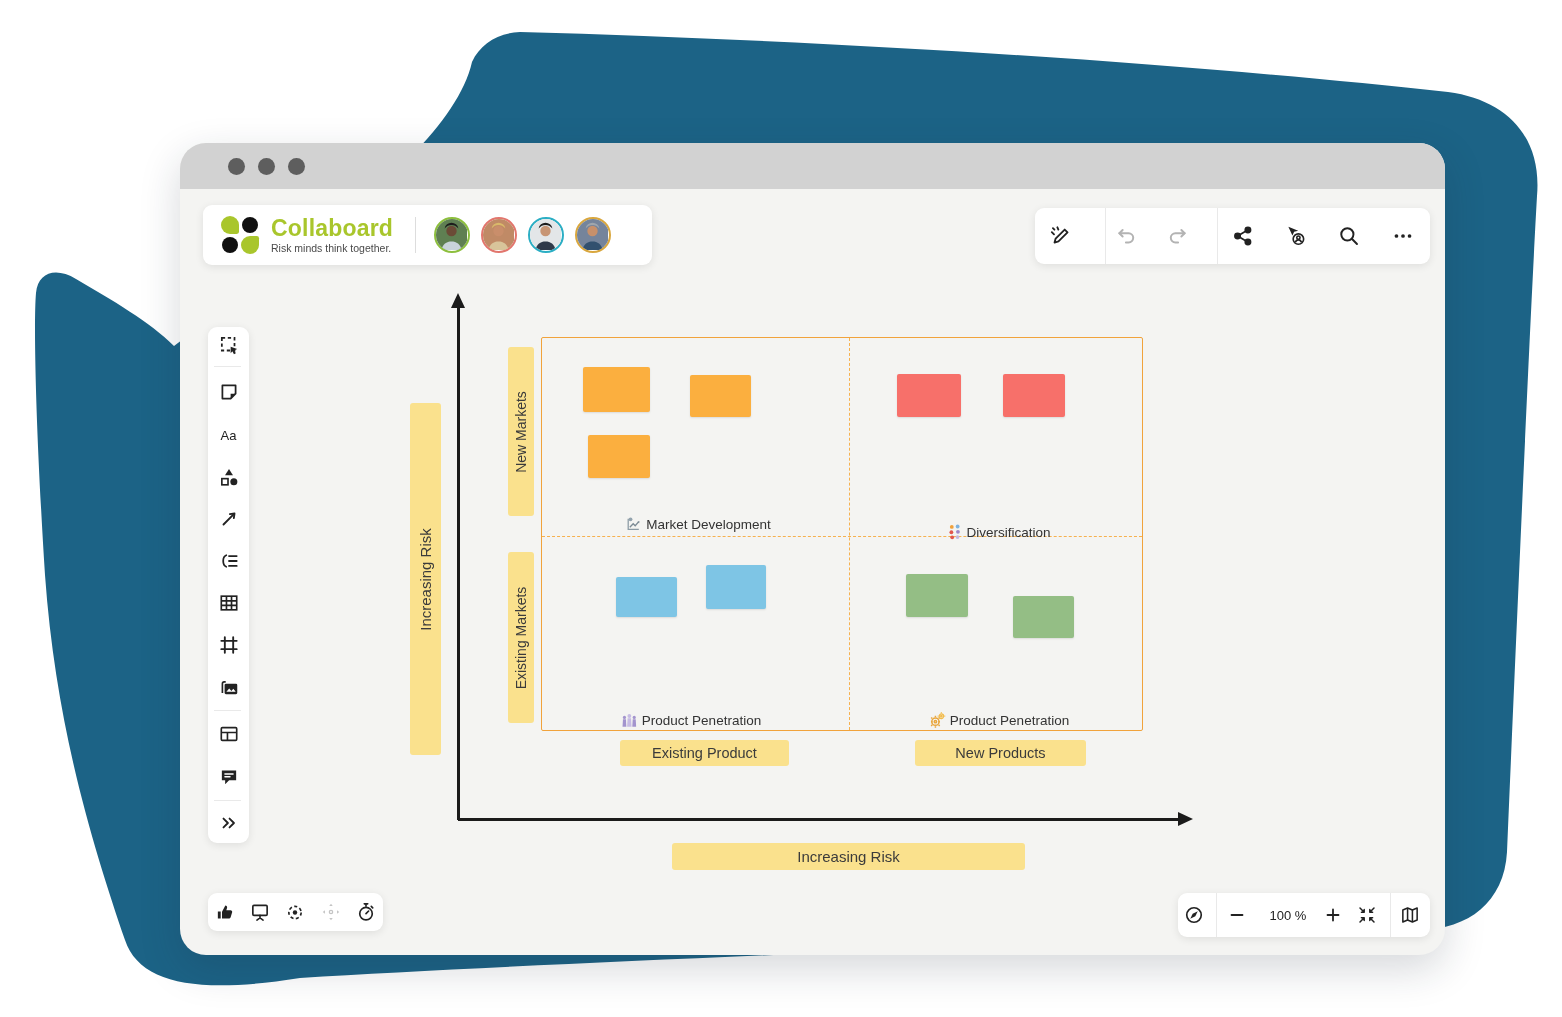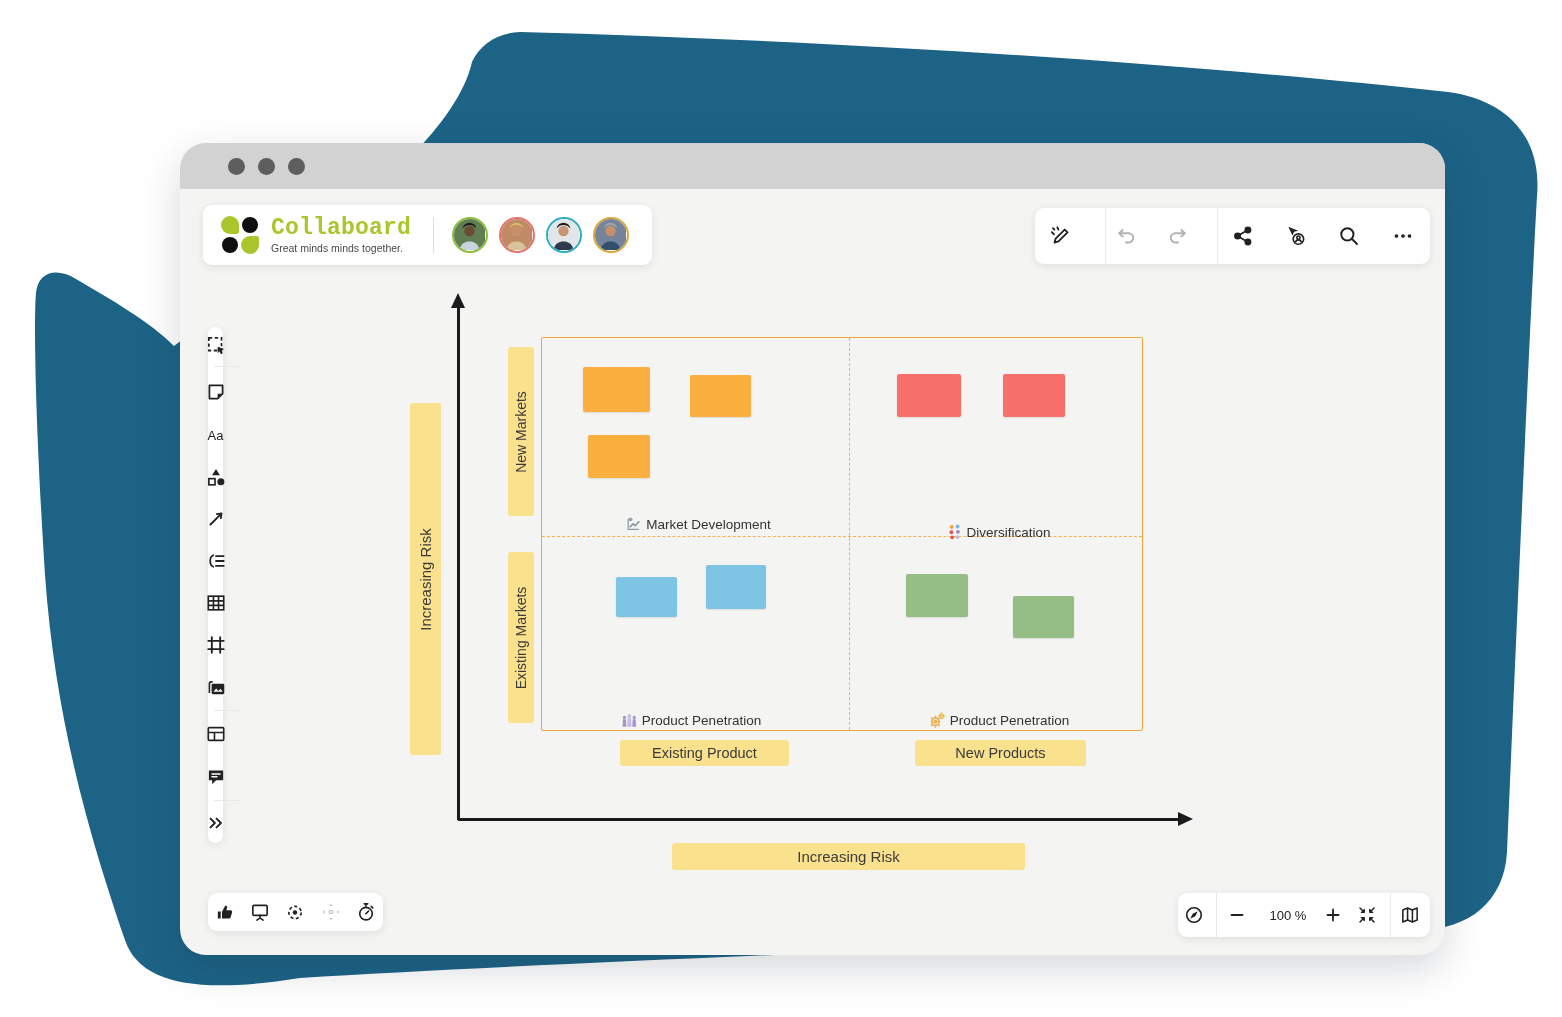--- a/index.html
+++ b/index.html
@@ -19,33 +19,33 @@
 
   
   .logo-panel{left:23px;top:62px;width:449px;height:60px;display:flex;align-items:center;padding-left:18px;box-sizing:border-box;}
   .logo-mark{width:38px;height:38px;display:grid;grid-template-columns:18px 18px;grid-template-rows:18px 18px;gap:2px;}
   .petal{width:18px;height:18px;}
   .p-tl{background:#A9C62C;border-radius:50% 50% 12% 50%;}
   .p-tr{background:#101010;border-radius:50%;width:16px;height:16px;margin:1px;}
   .p-bl{background:#101010;border-radius:50%;width:16px;height:16px;margin:1px;}
   .p-br{background:#A9C62C;border-radius:50% 12% 50% 50%;}
   .logo-text{margin-left:12px;}
-  .brand{color:#A9C62C;font-size:23px;font-weight:700;letter-spacing:.2px;line-height:1;font-family:Liberation Mono, monospace;}
+  .brand{color:#A9C62C;font-size:23px;font-weight:700;letter-spacing:.2px;line-height:1;}
   .tagline{color:#4a4a4a;font-size:10.5px;margin-top:2px;}
   .logo-vdiv{width:1px;height:36px;background:#DDDDDD;margin-left:22px;}
   .avatars{display:flex;gap:11px;margin-left:18px;}
   .avatar{width:36px;height:36px;border-radius:50%;border:2.5px solid #999;box-sizing:border-box;overflow:hidden;display:block;}
 
   
   .toolbar-top{left:855px;top:65px;width:395px;height:56px;}
   .ti{position:absolute;top:50%;transform:translate(-50%,-50%);width:26px;height:26px;display:flex;align-items:center;justify-content:center;}
   .tsep{position:absolute;top:0;bottom:0;width:1px;background:#E9E9E9;}
 
   
-  .toolbar-left{left:28px;top:184px;width:15px;height:516px;}
+  .toolbar-left{left:28px;top:184px;width:41px;height:516px;}
   .li{position:absolute;left:50%;transform:translate(-50%,-50%);width:24px;height:24px;display:flex;align-items:center;justify-content:center;}
   .lsep{position:absolute;left:6px;width:27px;height:1px;background:#E9E9E9;}
   .aa-label{font-size:13px;color:#222;font-weight:400;}
 
   
   .toolbar-bl{left:28px;top:750px;width:175px;height:38px;}
   
   .zoom-panel{left:998px;top:750px;width:252px;height:44px;}
   .zsep{position:absolute;top:0;bottom:0;width:1px;background:#E9E9E9;}
   .zoom-label{position:absolute;top:50%;transform:translate(-50%,-50%);font-size:13px;color:#222;white-space:nowrap;}
@@ -105,21 +105,21 @@
 
     <div class="panel logo-panel">
       <div class="logo-mark">
         <span class="petal p-tl"></span>
           <span class="petal p-tr"></span>
         <span class="petal p-bl"></span>
           <span class="petal p-br"></span>
       </div>
       <div class="logo-text">
         <div class="brand">Collaboard</div>
-        <div class="tagline">Great minds minds together.</div>
+        <div class="tagline">Risk minds think together.</div>
       </div>
       <div class="logo-vdiv"></div>
       <div class="avatars">
           <span class="avatar" style="border-color: rgb(141, 191, 62);"><svg width="31" height="31" viewBox="0 0 31 31">
     <rect width="31" height="31" fill="#5F7F52"></rect>
     <circle cx="15.5" cy="12" r="5.2" fill="#6B4A36"></circle>
     <path d="M8.6 9.5a7 7 0 0 1 13.8 0c-2-2.6-4.3-3.6-6.9-3.6s-4.9 1-6.9 3.6z" fill="#1d1d1d"></path>
     <path d="M5.5 31c1-6 5-8.6 10-8.6s9 2.6 10 8.6z" fill="#C9D3DB"></path>
   </svg></span>
           <span class="avatar" style="border-color: rgb(226, 118, 109);"><svg width="31" height="31" viewBox="0 0 31 31">

